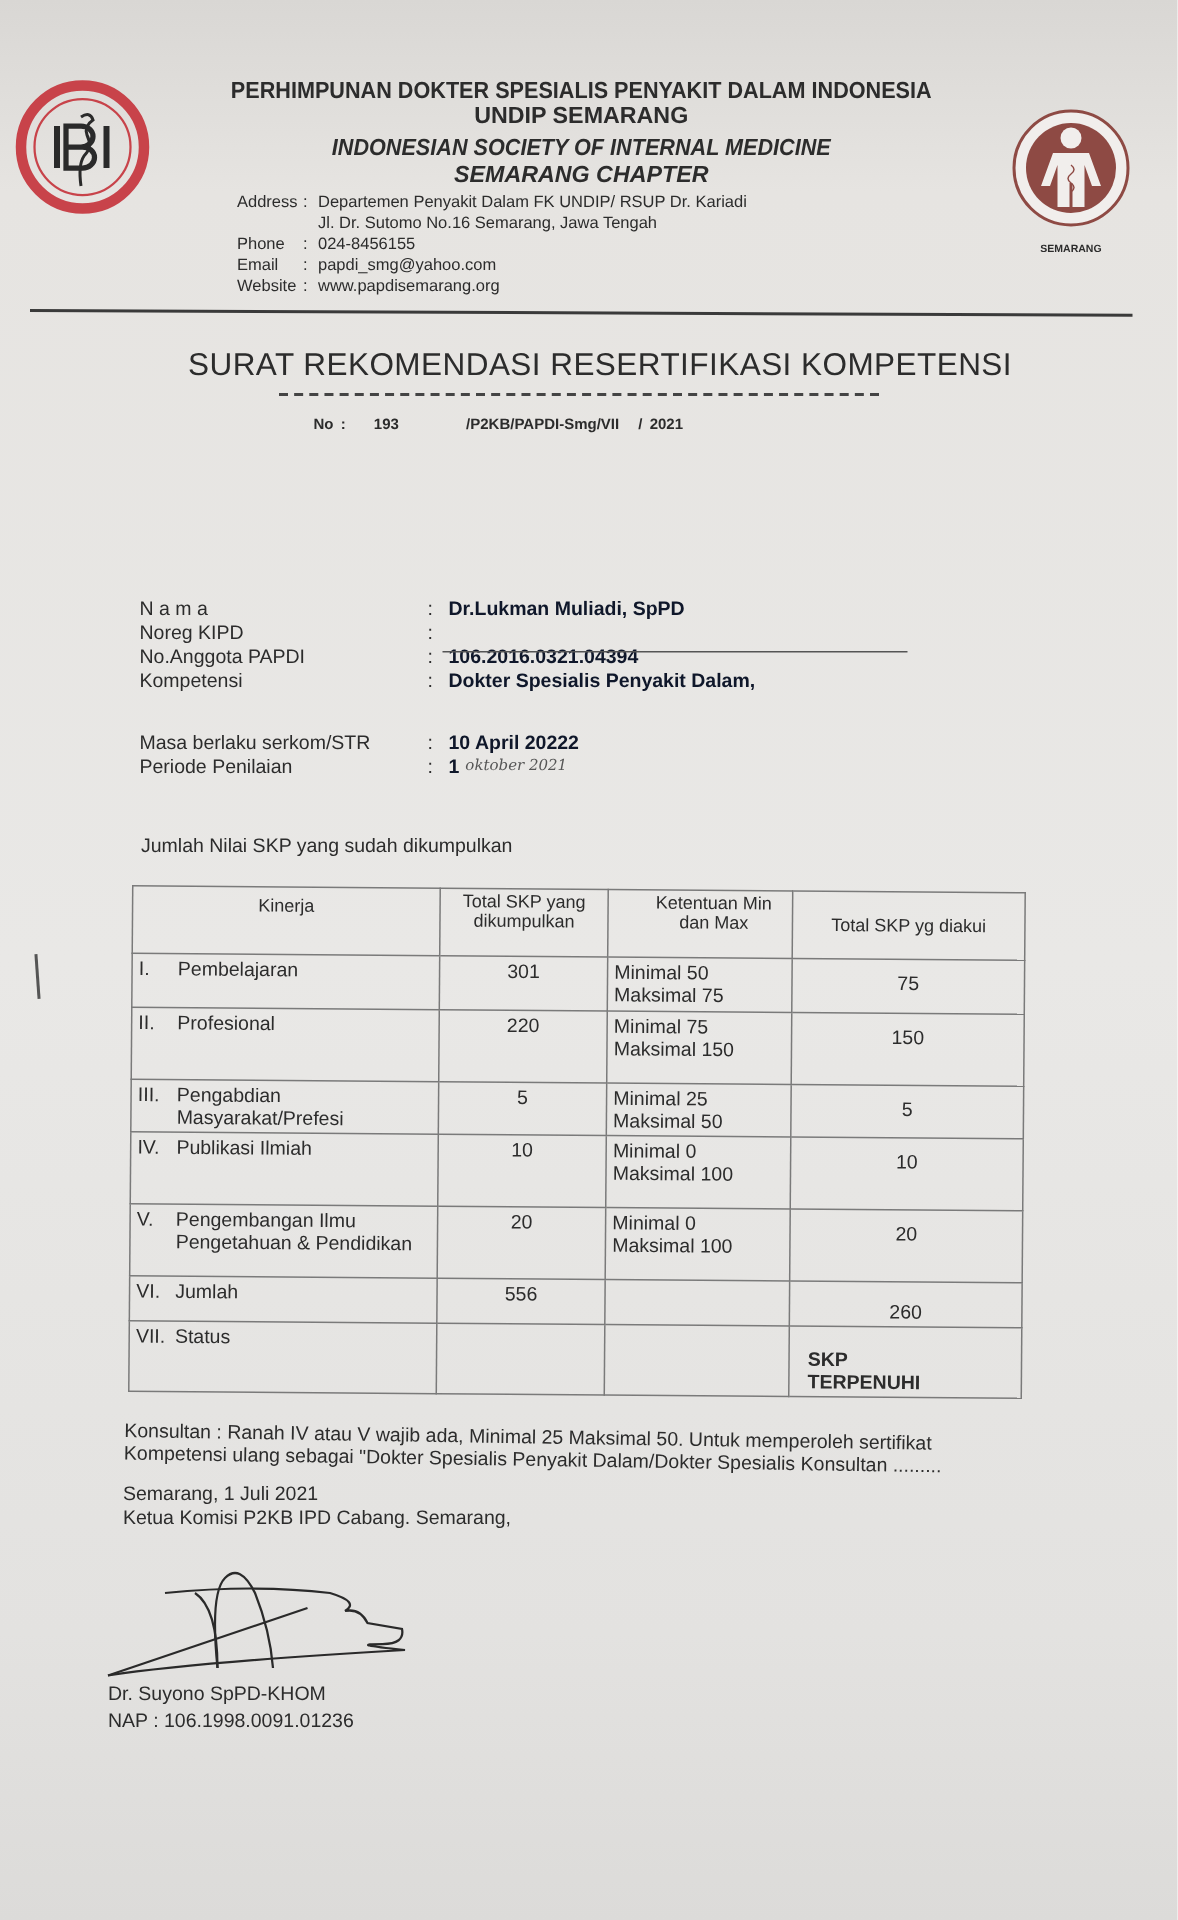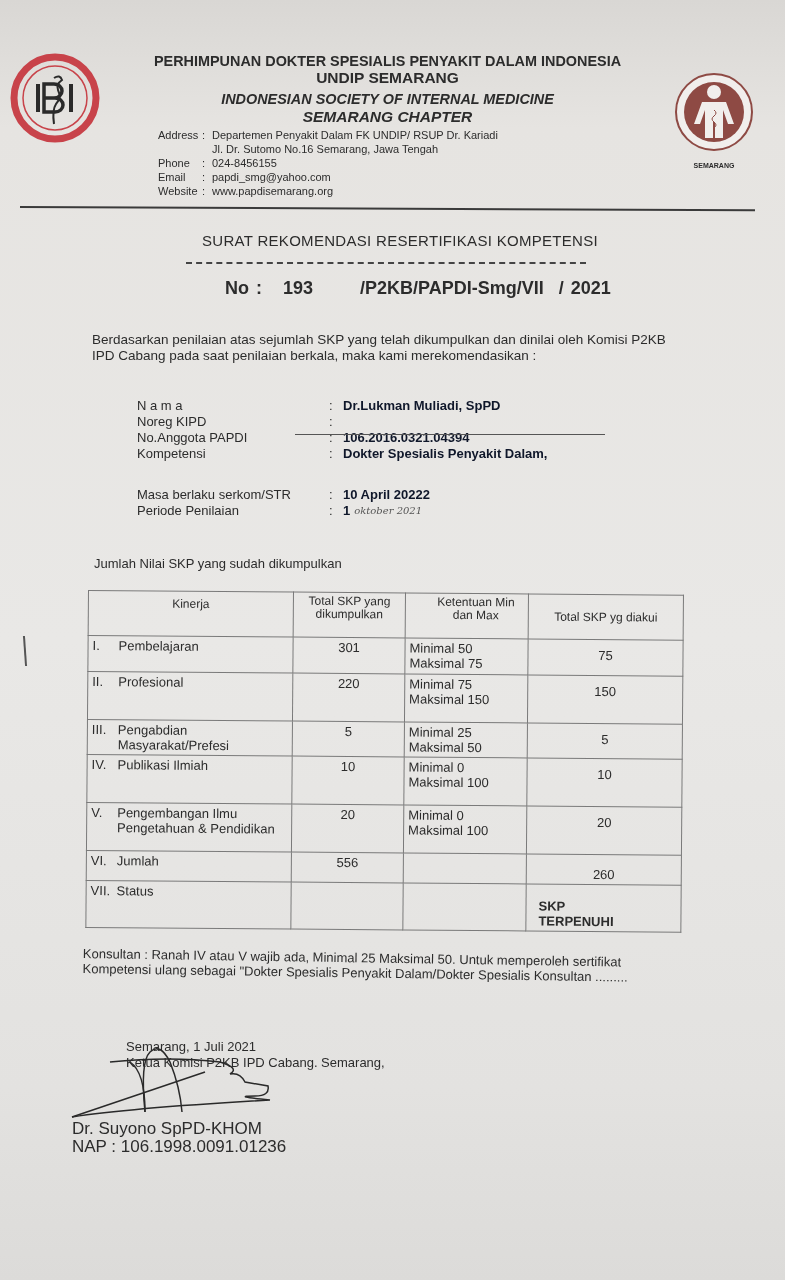--- a/index.html
+++ b/index.html
@@ -21,32 +21,32 @@
     .org-branch { left: 100px; top: 69px; width: 575px; text-align: center; font-weight: bold; font-size: 15.5px; }
     .org-en { left: 100px; top: 90px; width: 575px; text-align: center; font-weight: bold; font-style: italic; font-size: 15.5px; transform: scaleX(0.93); }
     .org-chapter { left: 100px; top: 108px; width: 575px; text-align: center; font-weight: bold; font-style: italic; font-size: 15.5px; }
     .contact { left: 158px; top: 128px; font-size: 11px; line-height: 14px; }
     .contact-row { display: flex; }
     .contact-label { width: 44px; }
     .contact-sep { width: 10px; }
     .header-rule { left: 20px; top: 206px; width: 735px; height: 2px; background: #3a3a3a; transform: rotate(0.25deg); transform-origin: left; }
 
     
-    .title { left: 120px; top: 232px; width: 560px; text-align: center; font-size: 15px; letter-spacing: 0.3px; }
+    .title { left: 120px; top: 232px; width: 560px; text-align: center; font-size: 21px; letter-spacing: 0.3px; }
     .title-dashes { left: 186px; top: 262px; width: 400px; border-top: 2px dashed #444; }
-    .doc-number { left: 225px; top: 278px; font-weight: bold; font-size: 18px; word-spacing: 2px; }
+    .doc-number { left: 209px; top: 278px; font-weight: bold; font-size: 10px; word-spacing: 2px; }
     .doc-number span { margin-right: 14px; }
 
     
     .intro { left: 92px; top: 332px; width: 600px; font-size: 13.5px; line-height: 16px; }
 
     
     .fields { left: 93px; top: 398px; font-size: 13px; line-height: 16px; }
     .field-row { display: flex; }
-    .field-label { width: 192px; margin-left: 44px; }
+    .field-label { width: 192px; }
     .field-sep { width: 14px; }
     .field-value { font-weight: bold; color: #0f172a; }
     .underline-field { left: 295px; top: 434px; width: 310px; border-top: 1px solid #555; }
     .fields2 { left: 93px; top: 487px; font-size: 13px; line-height: 16px; }
     .handwritten { font-family: "DejaVu Serif", serif; font-weight: normal; font-style: italic; font-size: 10px; color: #555; }
 
     
     .table-caption { left: 94px; top: 556px; font-size: 13px; }
     .skp-table { left: 88px; top: 590px; border-collapse: collapse; font-size: 13px; line-height: 15px; transform: rotate(0.45deg); transform-origin: left top; }
     .skp-table td, .skp-table th { border: 1px solid #7a7a7a; vertical-align: top; padding: 2px 4px; }
@@ -60,23 +60,23 @@
     .roman { display: inline-block; width: 26px; }
     .cat { display: flex; }
     .cat .roman { flex: 0 0 26px; }
     .c4 .val { display: inline-block; margin-top: 6px; }
     .status-cell { text-align: left !important; padding-left: 12px !important; font-weight: bold; }
 
     
     .note { left: 83px; top: 946px; width: 580px; font-size: 13px; line-height: 15px; transform: rotate(0.9deg); transform-origin: left top; }
 
     
-    .sign-place { left: 82px; top: 1039px; font-size: 13px; line-height: 16px; margin-left: 44px; }
+    .sign-place { left: 82px; top: 988px; font-size: 13px; line-height: 16px; }
     .signature { left: 70px; top: 1042px; width: 220px; height: 80px; }
-    .signer { left: 72px; top: 1120px; font-size: 17px; line-height: 18px; }
+    .signer { left: 72px; top: 1120px; font-size: 13px; line-height: 18px; }
     .margin-mark { left: 24px; top: 636px; width: 2px; height: 30px; background: #555; transform: rotate(-4deg); }
   </style>
 </head>
 <body>
 
 <div class="page">
 
   <svg class="abs logo-left" viewBox="0 0 90 92">
     <circle cx="45" cy="46" r="41" fill="none" stroke="#c8434a" stroke-width="7"></circle>
     <circle cx="45" cy="46" r="32" fill="none" stroke="#c8434a" stroke-width="1.5"></circle>
@@ -134,21 +134,20 @@
 
   <div class="abs title">SURAT REKOMENDASI RESERTIFIKASI KOMPETENSI</div>
   <div class="abs title-dashes"></div>
   <div class="abs doc-number">
     <span>No :</span>
     <span style="margin-right:40px;">193</span>
     <span style="margin-right:8px;">/P2KB/PAPDI-Smg/VII</span>
     <span>/ 2021</span>
   </div>
 
-  <div class="abs intro">Berdasarkan penilaian atas sejumlah SKP yang telah dikumpulkan dan dinilai oleh Komisi P2KB IPD Cabang pada saat penilaian berkala, maka kami merekomendasikan :</div>
 
   <div class="abs fields">
     <div class="field-row">
       <span class="field-label">N a m a</span>
       <span class="field-sep">:</span>
       <span class="field-value">Dr.Lukman Muliadi, SpPD</span>
     </div>
     <div class="field-row">
       <span class="field-label">Noreg KIPD</span>
       <span class="field-sep">:</span>

